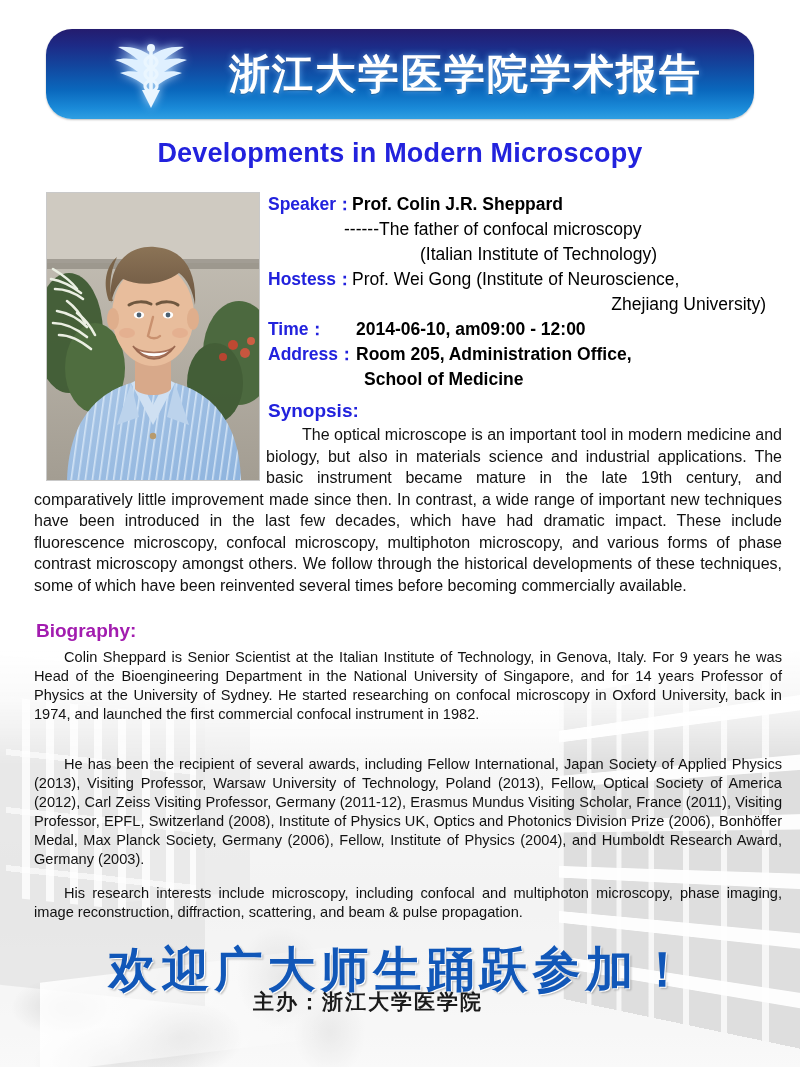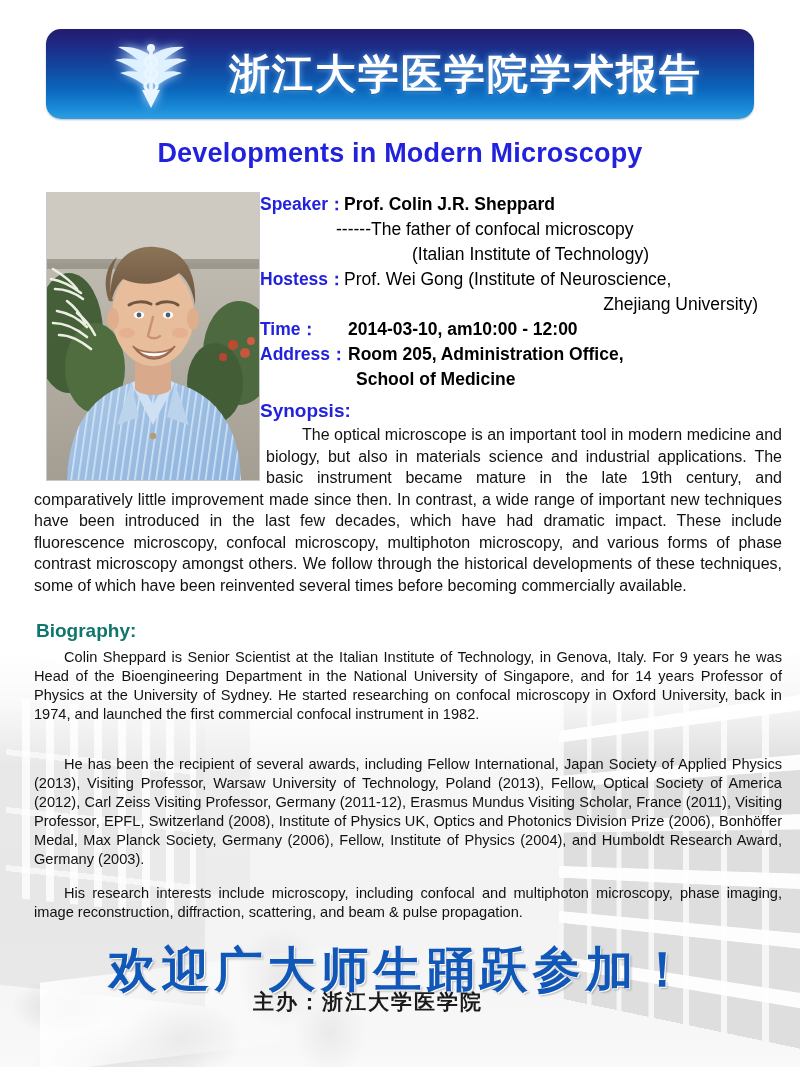--- a/index.html
+++ b/index.html
@@ -148,21 +148,21 @@
     background: rgba(255,255,255,.42);
   }
 
   
   .banner {
     position: absolute;
     left: 46px;
     top: 29px;
     width: 708px;
     height: 90px;
-    border-radius: 15px;
+    border-radius: 26px;
     background: linear-gradient(to bottom,
         #241c6e 0%,
         #1d2a86 18%,
         #12479f 42%,
         #0a68bd 68%,
         #1a8ad8 88%,
         #2f9fe2 100%);
     box-shadow: 0 1px 2px rgba(0,0,0,.25);
     display: flex;
     align-items: center;
@@ -212,21 +212,21 @@
     height: 287px;
     border: 1px solid #c9c9c9;
     background: #d7d2c8;
     overflow: hidden;
   }
   .photo svg { display: block; }
 
   
   .info {
     position: absolute;
-    left: 260px;
+    left: 268px;
     top: 192px;
     width: 512px;
     font-size: 17.5px;
     line-height: 25px;
     color: #000000;
   }
   .info-row { display: flex; align-items: flex-start; }
   .lbl {
     color: #2222dd;
     font-weight: bold;
@@ -266,21 +266,21 @@
     color: #111111;
     text-align: justify;
     text-indent: 36px;
     margin: 0;
   }
 
   .bio-head {
     position: absolute;
     left: 36px;
     top: 620px;
-    color: #0f766e;
+    color: #a21caf;
     font-weight: bold;
     font-size: 19px;
   }
   .bio-p {
     position: absolute;
     left: 34px;
     width: 748px;
     font-size: 14.6px;
     line-height: 19px;
     color: #111111;
@@ -461,21 +461,21 @@
     <div class="sub-line2" style="padding-left:152px;">(Italian Institute of Technology)</div>
 
     <div class="info-row">
       <span class="lbl lbl-hostess">Hostess：</span>
       <span class="val">Prof. Wei Gong (Institute of Neuroscience,</span>
     </div>
     <div class="host-line2" style="padding-right:14px;">Zhejiang University)</div>
 
     <div class="info-row">
       <span class="lbl lbl-time">Time：</span>
-      <span class="val val-b">2014-03-10, am10:00 - 12:00</span>
+      <span class="val val-b">2014-06-10, am09:00 - 12:00</span>
     </div>
 
     <div class="info-row">
       <span class="lbl lbl-address">Address：</span>
       <span class="val val-b">Room 205, Administration Office,</span>
     </div>
     <div class="addr-line2 val-b">School of Medicine</div>
 
     <div class="synopsis-head">Synopsis:</div>
   </div>

